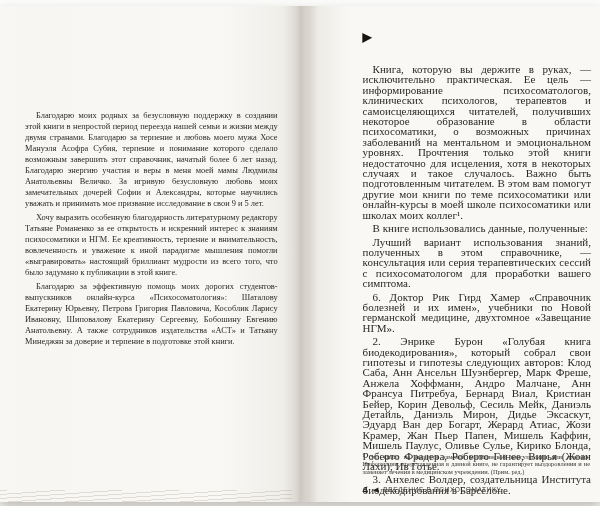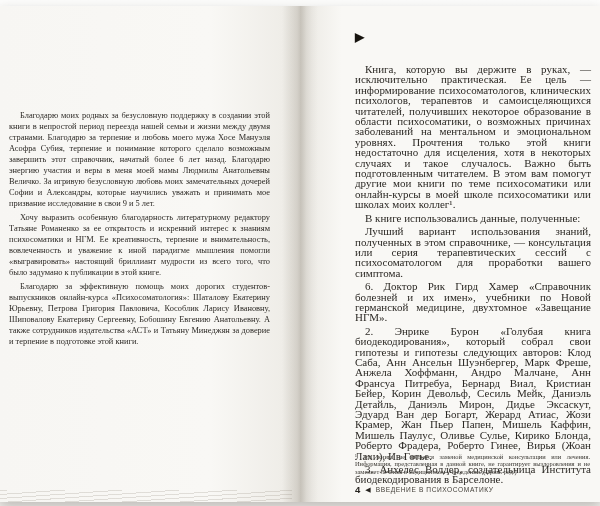--- a/index.html
+++ b/index.html
@@ -16,20 +16,21 @@
     position:absolute; left:0; top:6px; width:600px; height:496px;
     display:flex;
     box-shadow:0 5px 12px rgba(40,35,28,0.25);
     background:var(--paper, #f8f7f4);
   }
   .page { position:relative; height:100%; overflow:hidden; }
   .page.left {
     width:300px;
     background:linear-gradient(to right, #f7f6f3 0%, #f9f8f5 70%, #efede8 94%, #e2dfd8 100%);
     padding:104px 30px 0 9px;
+    margin-left:16px;
   }
   .page.right {
     width:300px;
     background:linear-gradient(to left, #f9f8f5 0%, #f9f8f5 86%, #eeece7 96%, #e0ddd6 100%);
     padding:20px 9px 0 55px;
   }
   .spine {
     position:absolute; left:282px; top:0; width:36px; height:100%;
     background:linear-gradient(to right, rgba(70,60,45,0) 0%, rgba(70,60,45,0.10) 42%, rgba(70,60,45,0.17) 52%, rgba(70,60,45,0.07) 68%, rgba(70,60,45,0) 100%);
     pointer-events:none;

